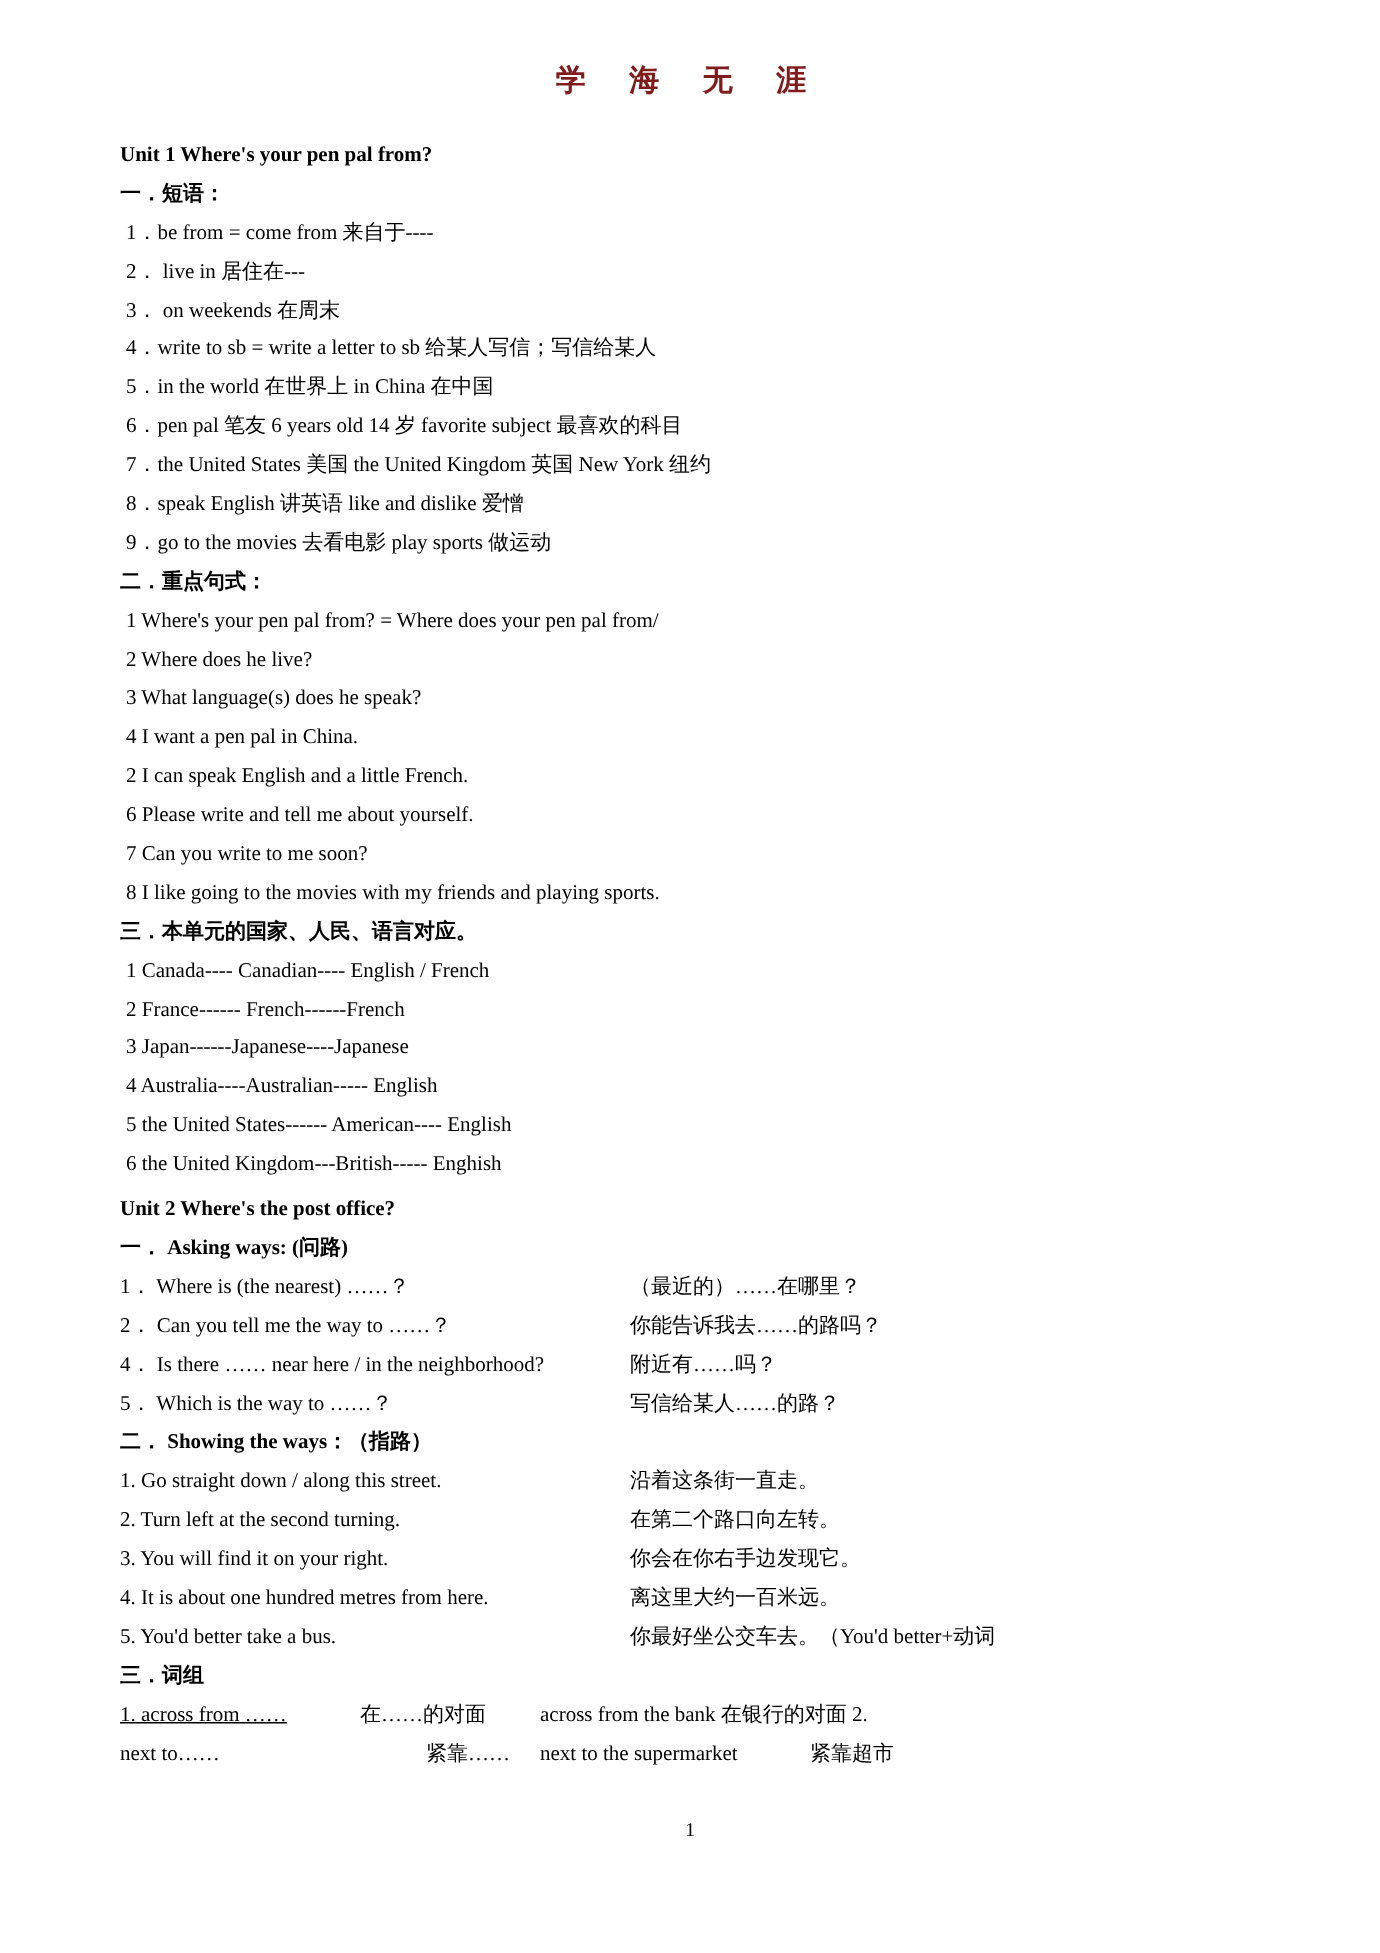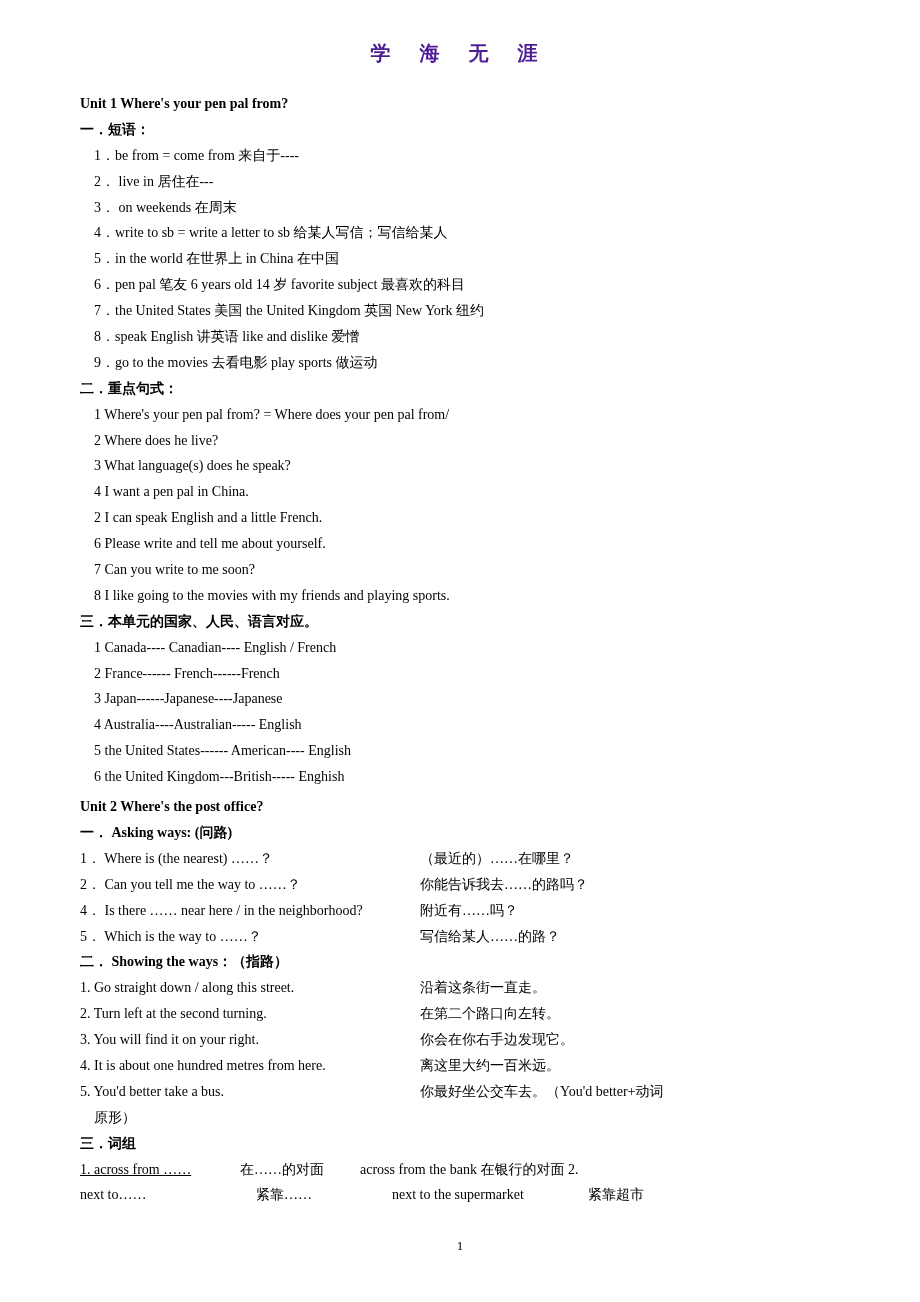--- a/index.html
+++ b/index.html
@@ -15,28 +15,28 @@
       width: 920px;
       min-height: 1302px;
       padding: 40px 80px 60px 80px;
     }
     .title {
       text-align: center;
       font-size: 20px;
       font-weight: bold;
       letter-spacing: 12px;
       margin-bottom: 24px;
-      color: #4c1d95;
+      color: #7f1d1d;
     }
     .section-heading {
       font-weight: bold;
       font-size: 14px;
     }
     .item {
-      margin-left: 14px;
+      margin-left: 4px;
       line-height: 1.85;
     }
     .item-row {
       display: flex;
       line-height: 1.85;
     }
     .item-left {
       min-width: 340px;
     }
     .item-right {
@@ -133,32 +133,31 @@
       <span class="item-right">你会在你右手边发现它。</span>
     </div>
     <div class="item-row">
       <span class="item-left">4. It is about one hundred metres from here.</span>
       <span class="item-right">离这里大约一百米远。</span>
     </div>
     <div class="item-row">
       <span class="item-left">5. You'd better take a bus.</span>
       <span class="item-right">你最好坐公交车去。（You'd better+动词</span>
     </div>
-    <p class="item">原形）</p>
   </div>
 
   <p class="section-heading">三．词组</p>
   <div>
     <div class="item-row" style="gap:20px;">
       <span style="min-width:140px;text-decoration:underline;">1. across from  ……</span>
       <span style="min-width:100px;">在……的对面</span>
       <span style="flex:1;">across from the bank  在银行的对面  2.</span>
     </div>
-    <div class="item-row" style="gap:36px;">
+    <div class="item-row" style="gap:20px;">
       <span style="min-width:140px;">next to……</span>
-      <span style="min-width:100px;">紧靠……</span>
+      <span style="min-width:100px;text-align:right;">紧靠……</span>
       <span style="min-width:160px;">next to the supermarket</span>
       <span style="flex:1;">紧靠超市</span>
     </div>
   </div>
 </div>
 
 <div class="page-num">1</div>
 
 </body></html>

